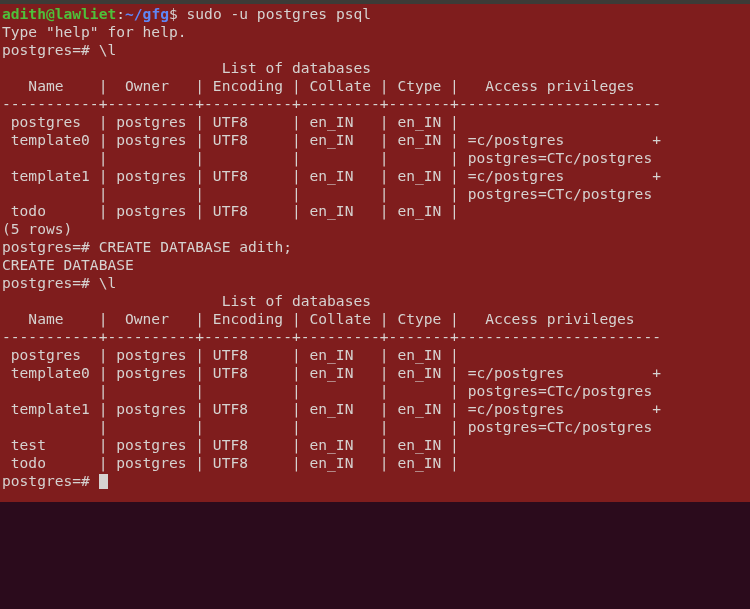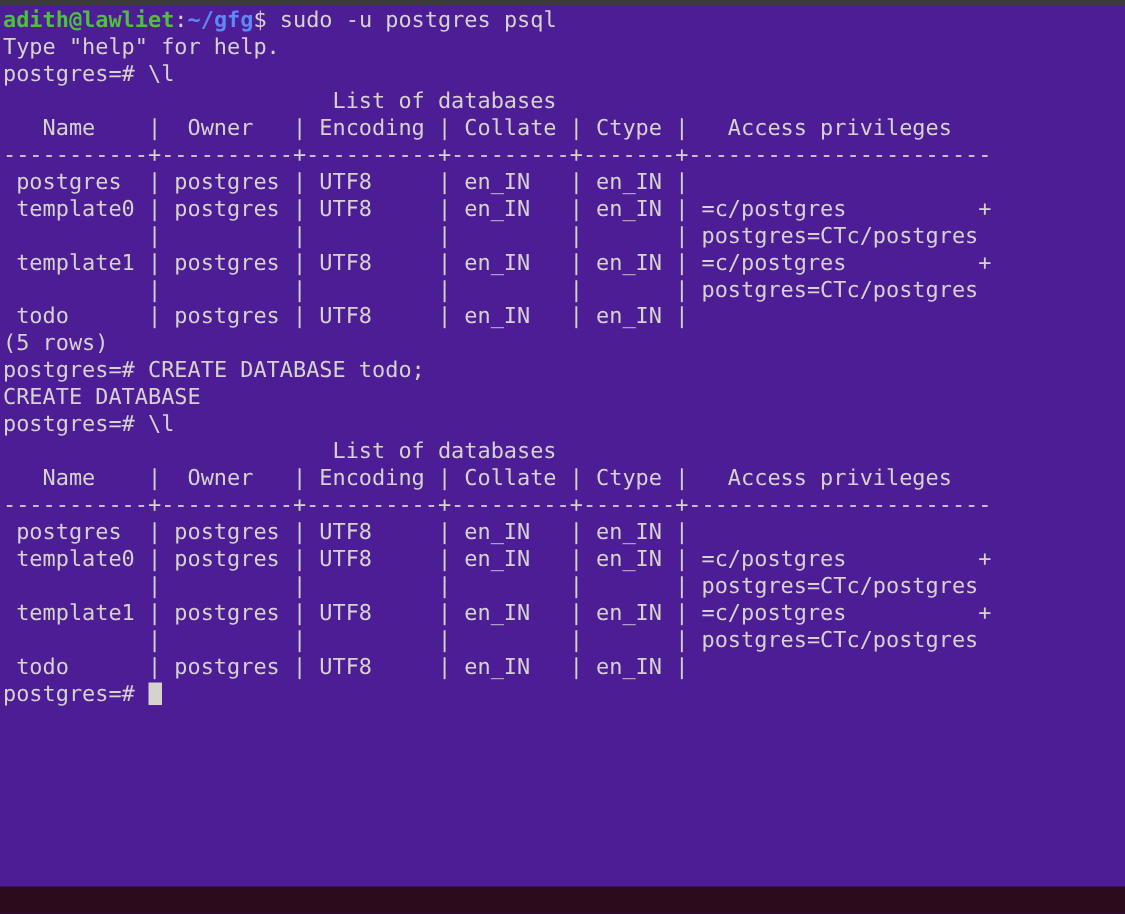--- a/index.html
+++ b/index.html
@@ -10,22 +10,22 @@
   }
   body {
     width: 750px;
     height: 609px;
     overflow: hidden;
     font-family: "DejaVu Sans Mono", "Liberation Mono", monospace;
   }
   #terminal {
     position: relative;
     width: 750px;
-    height: 591px;
-    background: #4c1d95;
+    height: 502px;
+    background: #7f1d1d;
     box-sizing: border-box;
     padding: 0;
   }
   .top-strip {
     position: absolute;
     top: 0; left: 0;
     width: 750px;
     height: 4px;
     background: #3c3b37;
   }
@@ -81,33 +81,34 @@
     <pre class="termline">-----------+----------+----------+---------+-------+-----------------------</pre>
     <pre class="termline"> postgres  | postgres | UTF8     | en_IN   | en_IN |</pre>
     <pre class="termline"> template0 | postgres | UTF8     | en_IN   | en_IN | =c/postgres          +</pre>
     <pre class="termline">           |          |          |         |       | postgres=CTc/postgres</pre>
     <pre class="termline"> template1 | postgres | UTF8     | en_IN   | en_IN | =c/postgres          +</pre>
     <pre class="termline">           |          |          |         |       | postgres=CTc/postgres</pre>
     <pre class="termline"> todo      | postgres | UTF8     | en_IN   | en_IN |</pre>
     <pre class="termline">(5 rows)</pre>
     <pre class="termline"></pre>
 
-    <pre class="termline"><span>postgres=#</span><span> CREATE DATABASE todo;</span></pre>
+    <pre class="termline"><span>postgres=#</span><span> CREATE DATABASE adith;</span></pre>
 
     <pre class="termline">CREATE DATABASE</pre>
 
     <pre class="termline"><span>postgres=#</span><span> \l</span></pre>
 
     <pre class="termline">                         List of databases</pre>
     <pre class="termline">   Name    |  Owner   | Encoding | Collate | Ctype |   Access privileges</pre>
     <pre class="termline">-----------+----------+----------+---------+-------+-----------------------</pre>
     <pre class="termline"> postgres  | postgres | UTF8     | en_IN   | en_IN |</pre>
     <pre class="termline"> template0 | postgres | UTF8     | en_IN   | en_IN | =c/postgres          +</pre>
     <pre class="termline">           |          |          |         |       | postgres=CTc/postgres</pre>
     <pre class="termline"> template1 | postgres | UTF8     | en_IN   | en_IN | =c/postgres          +</pre>
     <pre class="termline">           |          |          |         |       | postgres=CTc/postgres</pre>
+    <pre class="termline"> test      | postgres | UTF8     | en_IN   | en_IN |</pre>
     <pre class="termline"> todo      | postgres | UTF8     | en_IN   | en_IN |</pre>
     <pre class="termline"></pre>
 
     <pre class="termline"><span>postgres=#</span><span> </span><span class="cursor"></span></pre>
 
   </div>
 </div>
 
 </body></html>

